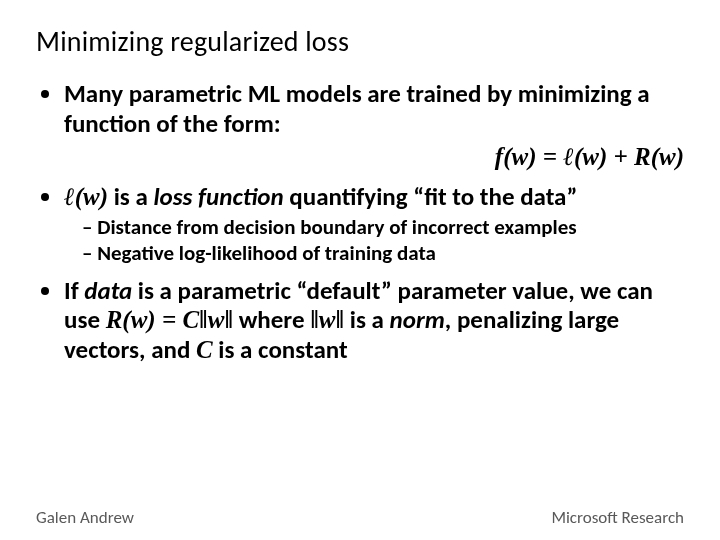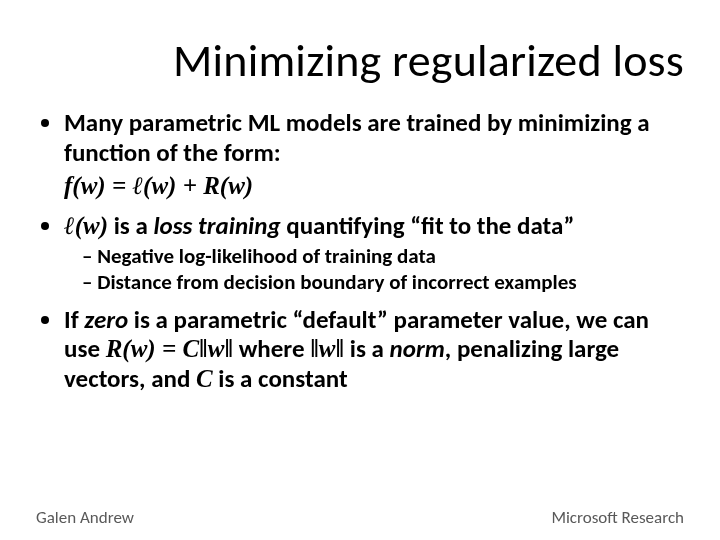--- a/index.html
+++ b/index.html
@@ -15,23 +15,23 @@
   .slide {
     box-sizing: border-box;
     width: 720px;
     height: 540px;
     padding: 24px 36px 18px 36px;
     display: flex;
     flex-direction: column;
     position: relative;
   }
   .title {
-    font-size: 46px;
-    text-align: right;
-    margin: 8px 0 20px 0;
+    font-size: 28px;
+    text-align: left;
+    margin: 0 0 20px 0;
     font-weight: 400;
     letter-spacing: 0.2px;
   }
   ul.top {
     list-style: disc;
     margin: 0;
     padding: 0 0 0 28px;
     font-size: 25px;
     line-height: 1.18;
     font-weight: bold;
@@ -46,21 +46,21 @@
     font-size: 21px;
   }
   ul.sub > li {
     margin: 1px 0;
   }
   ul.sub > li::before {
     content: "– ";
   }
   .eq {
     font-family: "Cambria Math", "Times New Roman", serif;
-    text-align: left;
+    text-align: right;
     font-size: 25px;
     margin: 4px 0 6px 0;
   }
   .mathinline {
     font-family: "Cambria Math", "Times New Roman", serif;
     margin-top: 7px;
   }
   .italic { font-style: italic; }
   .footer {
     position: absolute;
@@ -84,29 +84,29 @@
   <ul class="top">
 
     <li>
       <span>Many parametric ML models are trained by minimizing a function of the form:</span>
       <div class="eq">
         <span class="italic">f(w) = ℓ(w) + R(w)</span>
       </div>
     </li>
 
     <li>
-      <span class="mathinline italic">ℓ(w)</span><span> is a </span><span class="italic">loss training</span><span> quantifying “fit to the data”</span>
+      <span class="mathinline italic">ℓ(w)</span><span> is a </span><span class="italic">loss function</span><span> quantifying “fit to the data”</span>
       <ul class="sub">
+        <li>Distance from decision boundary of incorrect examples</li>
         <li>Negative log-likelihood of training data</li>
-        <li>Distance from decision boundary of incorrect examples</li>
       </ul>
     </li>
 
     <li>
-      <span>If </span><span class="italic">zero</span><span> is a parametric “default” parameter value, we can use </span><span class="mathinline italic">R(w) = C‖w‖</span><span> where </span><span class="mathinline italic">‖w‖</span><span> is a </span><span class="italic">norm</span><span>, penalizing large vectors, and </span><span class="mathinline italic">C</span><span> is a constant</span>
+      <span>If </span><span class="italic">data</span><span> is a parametric “default” parameter value, we can use </span><span class="mathinline italic">R(w) = C‖w‖</span><span> where </span><span class="mathinline italic">‖w‖</span><span> is a </span><span class="italic">norm</span><span>, penalizing large vectors, and </span><span class="mathinline italic">C</span><span> is a constant</span>
     </li>
 
   </ul>
 
   <div class="footer">
     <span>Galen Andrew</span>
     <span>Microsoft Research</span>
   </div>
 
 </div>

